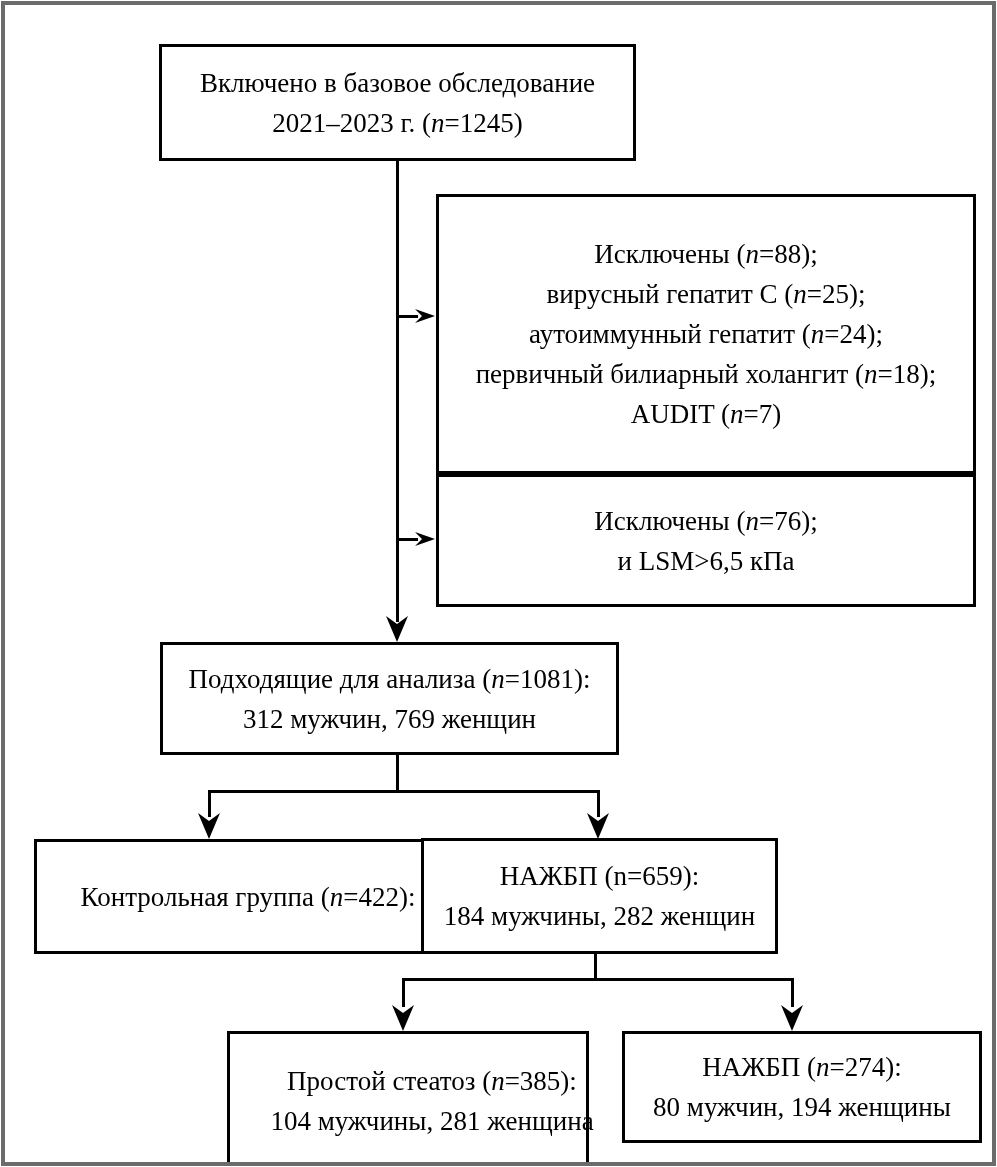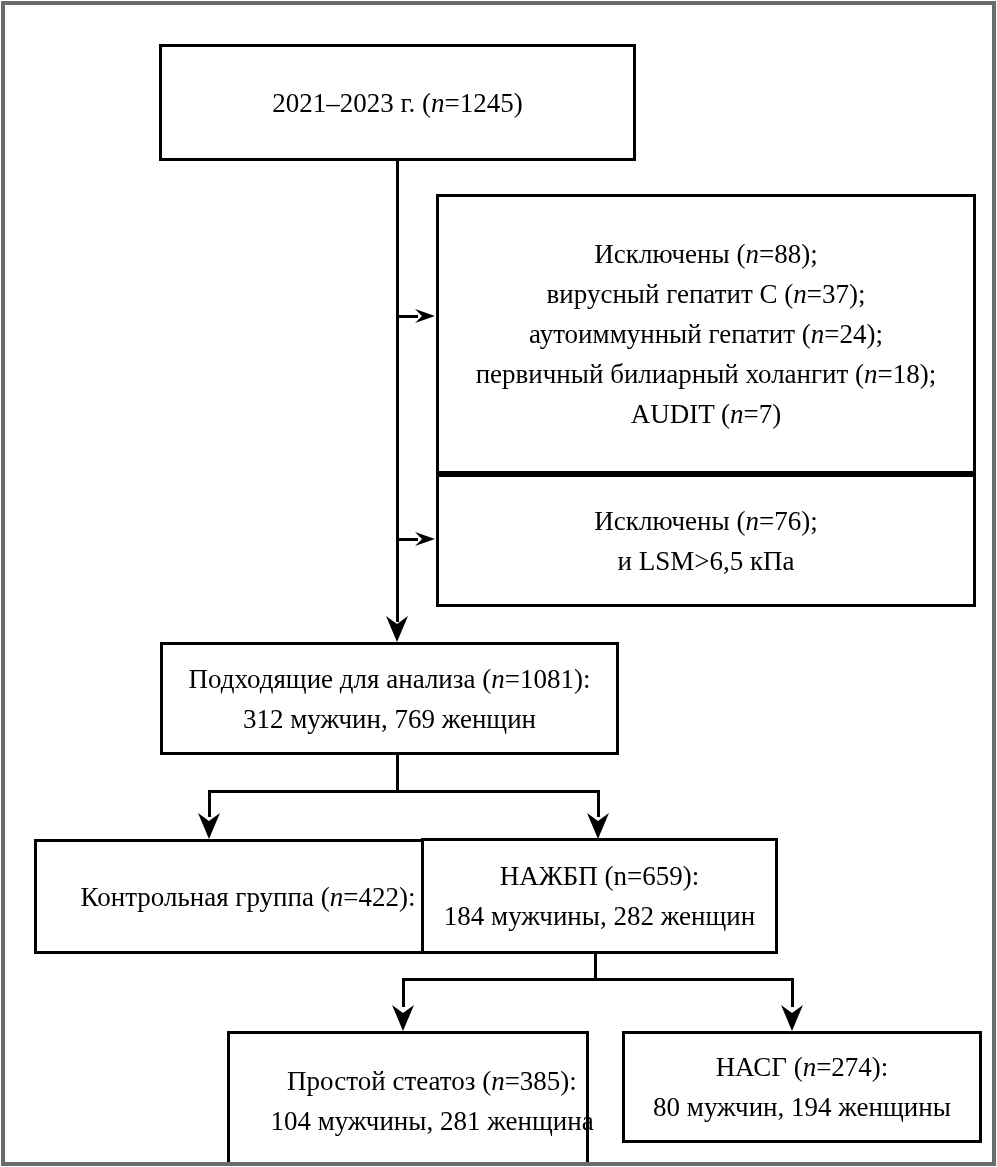--- a/index.html
+++ b/index.html
@@ -55,26 +55,27 @@
   #box-nafld     { left: 416px; top: 833px;  width: 357px; height: 116px; }
   #box-steatosis { left: 222px; top: 1026px; width: 362px; height: 139px; padding-left: 48px; }
   #box-nash      { left: 617px; top: 1026px; width: 360px; height: 112px; }
 </style>
 </head>
 <body>
 
 <div class="canvas">
 
   <div class="fbox" id="box-included">
+      <div class="line"><span>Включено в базовое обследование</span></div>
       <div class="line"><span>2021–2023 г. (</span><span class="it">n</span><span>=1245)</span></div>
     </div>
 
   <div class="fbox" id="box-excluded1">
       <div class="line"><span>Исключены (</span><span class="it">n</span><span>=88);</span></div>
-      <div class="line"><span>вирусный гепатит C (</span><span class="it">n</span><span>=37);</span></div>
+      <div class="line"><span>вирусный гепатит C (</span><span class="it">n</span><span>=25);</span></div>
       <div class="line"><span>аутоиммунный гепатит (</span><span class="it">n</span><span>=24);</span></div>
       <div class="line"><span>первичный билиарный холангит (</span><span class="it">n</span><span>=18);</span></div>
       <div class="line"><span>AUDIT (</span><span class="it">n</span><span>=7)</span></div>
     </div>
 
   <div class="fbox" id="box-excluded2">
       <div class="line"><span>Исключены (</span><span class="it">n</span><span>=76);</span></div>
       <div class="line"><span>и LSM&gt;6,5 кПа</span></div>
     </div>
 
@@ -91,21 +92,21 @@
       <div class="line"><span>НАЖБП (n=659):</span></div>
       <div class="line"><span>184 мужчины, 282 женщин</span></div>
     </div>
 
   <div class="fbox" id="box-steatosis">
       <div class="line"><span>Простой стеатоз (</span><span class="it">n</span><span>=385):</span></div>
       <div class="line"><span>104 мужчины, 281 женщина</span></div>
     </div>
 
   <div class="fbox" id="box-nash">
-      <div class="line"><span>НАСГ (</span><span class="it">n</span><span>=274):</span></div>
+      <div class="line"><span>НАЖБП (</span><span class="it">n</span><span>=274):</span></div>
       <div class="line"><span>80 мужчин, 194 женщины</span></div>
     </div>
 
   <div class="cline" style="left:391px; top:155px; width:3px; height:462px;"></div>
   <svg class="ahead" style="left:381px; top:611px;" width="22" height="26" viewBox="0 0 22 26">
     <path d="M11 26 L0 0 L11 8 L22 0 Z" fill="#000000"></path>
   </svg>
 
   <div class="cline" style="left:391px; top:310px; width:22px; height:3px;"></div>
   <svg class="ahead" style="left:410px; top:304px;" width="20" height="14" viewBox="0 0 20 14">

